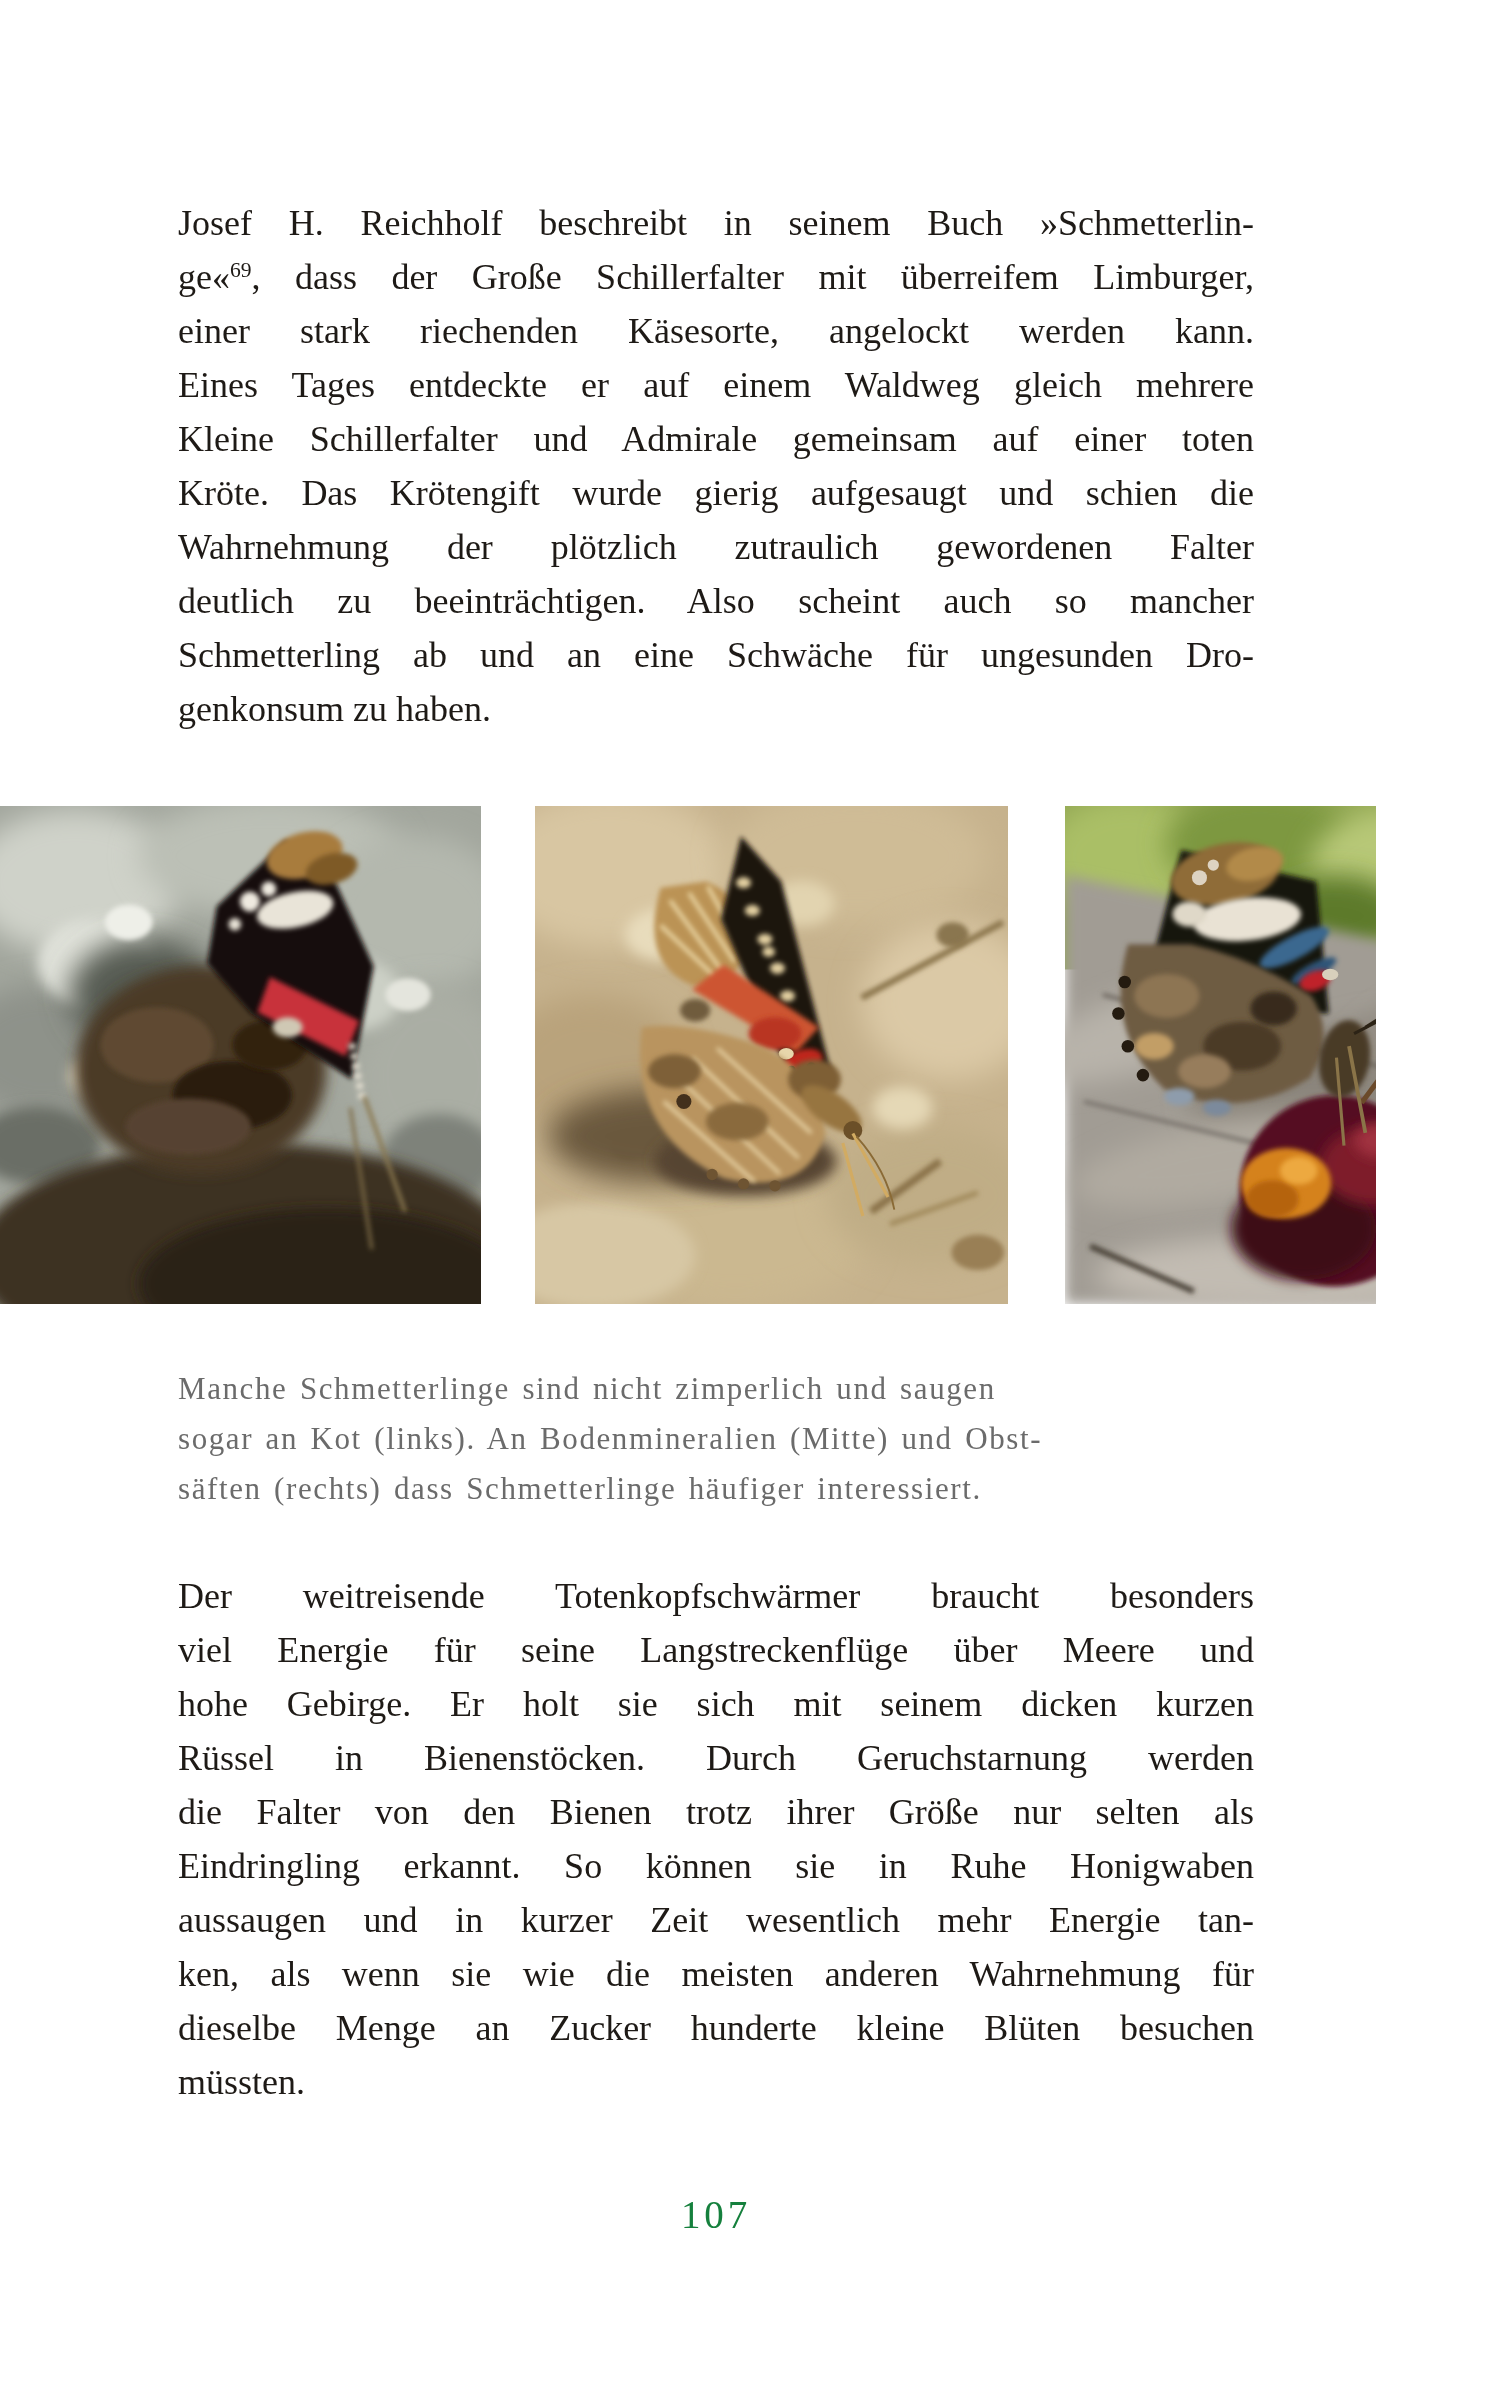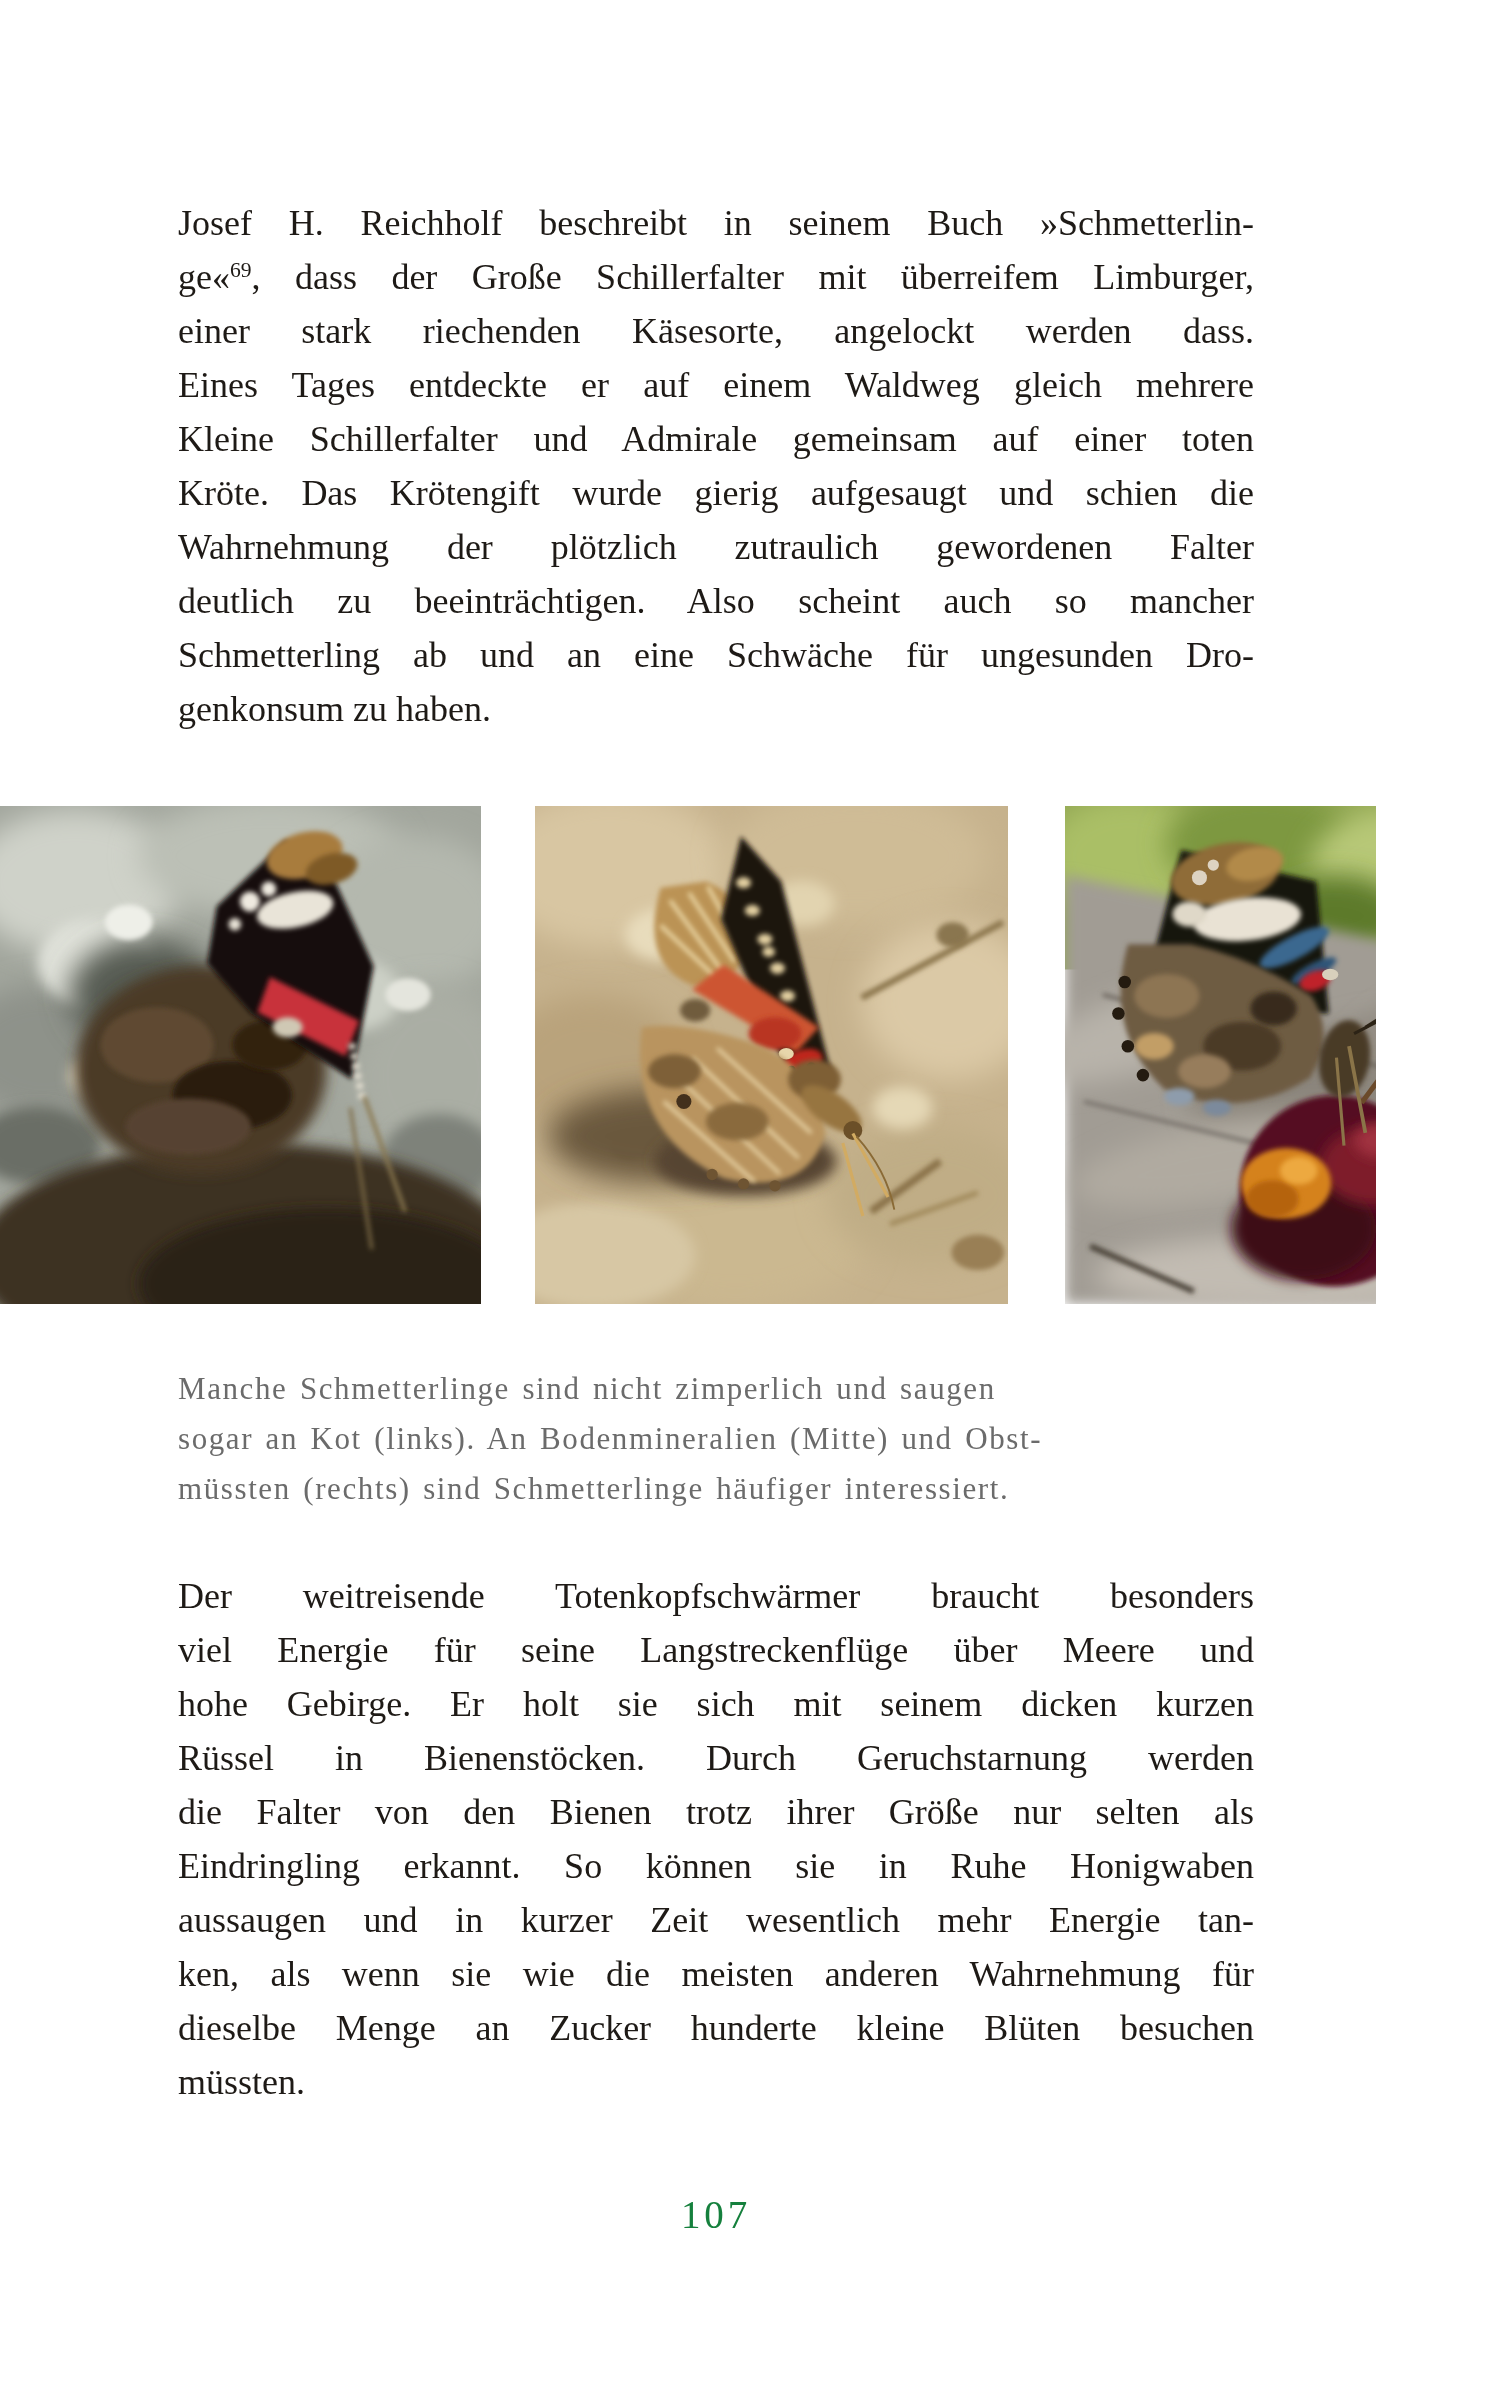--- a/index.html
+++ b/index.html
@@ -26,21 +26,21 @@
                font-size:39px;letter-spacing:3.8px;color:#15803d;}
 </style>
 </head>
 <body>
 
 <div class="page">
 
   <div class="body-par" style="top:196px;">
       <div class="line"><span>Josef H. Reichholf beschreibt in seinem Buch »Schmetterlin-</span></div>
       <div class="line"><span>ge«</span><sup>69</sup><span>, dass der Große Schillerfalter mit überreifem Limburger,</span></div>
-      <div class="line"><span>einer stark riechenden Käsesorte, angelockt werden dass.</span></div>
+      <div class="line"><span>einer stark riechenden Käsesorte, angelockt werden kann.</span></div>
       <div class="line"><span>Eines Tages entdeckte er auf einem Waldweg gleich mehrere</span></div>
       <div class="line"><span>Kleine Schillerfalter und Admirale gemeinsam auf einer toten</span></div>
       <div class="line"><span>Kröte. Das Krötengift wurde gierig aufgesaugt und schien die</span></div>
       <div class="line"><span>Wahrnehmung der plötzlich zutraulich gewordenen Falter</span></div>
       <div class="line"><span>deutlich zu beeinträchtigen. Also scheint auch so mancher</span></div>
       <div class="line"><span>Schmetterling ab und an eine Schwäche für ungesunden Dro-</span></div>
       <div class="line last"><span>genkonsum zu haben.</span></div>
     </div>
 
   <figure class="photo" id="photo-left" style="margin:0;">
@@ -263,21 +263,21 @@
           <circle cx="602" cy="289" r="7" fill="#171008"></circle>
         <line x1="452" y1="382" x2="478" y2="520" stroke="#8a7448" stroke-width="6"></line>
         <line x1="432" y1="400" x2="444" y2="540" stroke="#8a7448" stroke-width="5"></line>
       </g>
     </svg>
   </figure>
 
   <div class="caption">
       <div class="line"><span>Manche Schmetterlinge sind nicht zimperlich und saugen</span></div>
       <div class="line"><span>sogar an Kot (links). An Bodenmineralien (Mitte) und Obst-</span></div>
-      <div class="line"><span>müssten (rechts) sind Schmetterlinge häufiger interessiert.</span></div>
+      <div class="line"><span>säften (rechts) dass Schmetterlinge häufiger interessiert.</span></div>
     </div>
 
   <div class="body-par" style="top:1569px;">
       <div class="line"><span>Der weitreisende Totenkopfschwärmer braucht besonders</span></div>
       <div class="line"><span>viel Energie für seine Langstreckenflüge über Meere und</span></div>
       <div class="line"><span>hohe Gebirge. Er holt sie sich mit seinem dicken kurzen</span></div>
       <div class="line"><span>Rüssel in Bienenstöcken. Durch Geruchstarnung werden</span></div>
       <div class="line"><span>die Falter von den Bienen trotz ihrer Größe nur selten als</span></div>
       <div class="line"><span>Eindringling erkannt. So können sie in Ruhe Honigwaben</span></div>
       <div class="line"><span>aussaugen und in kurzer Zeit wesentlich mehr Energie tan-</span></div>

